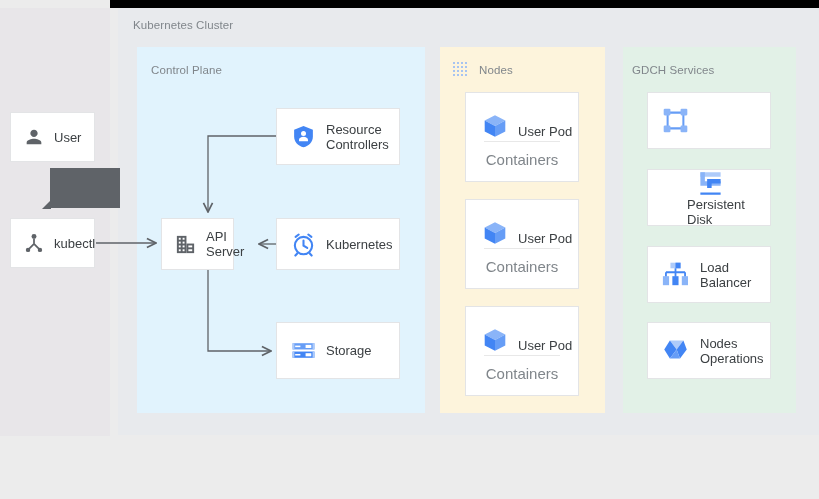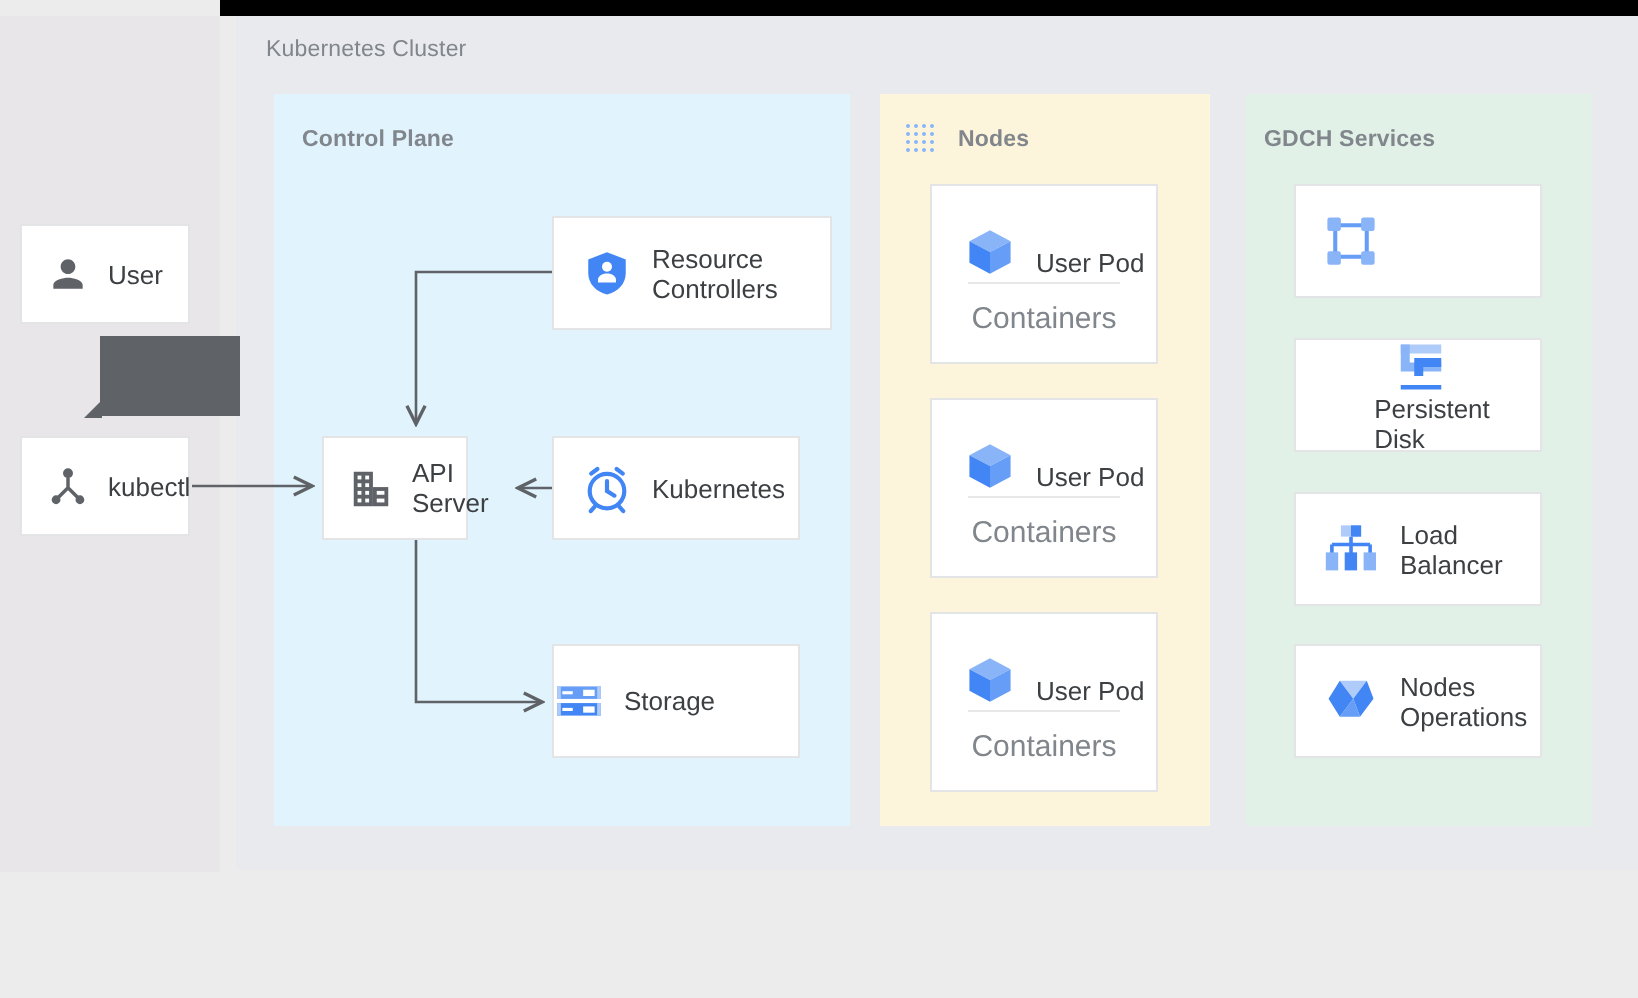--- a/index.html
+++ b/index.html
@@ -22,21 +22,21 @@
     background:#e8eaed;
   }
   .cluster-title{
     position:absolute;left:133px;top:19px;
     font-size:11.5px;color:#80868b;letter-spacing:.1px;
   }
 
   
   .group{position:absolute;}
   .group-title{
-    position:absolute;font-size:11.5px;color:#80868b;letter-spacing:.1px;font-weight:bold;
+    position:absolute;font-size:11.5px;color:#80868b;letter-spacing:.1px;
   }
   #grp-control{left:137px;top:47px;width:288px;height:366px;background:#e1f3fd;}
   #ttl-control{left:151px;top:64px;}
   #grp-nodes{left:440px;top:47px;width:165px;height:366px;background:#fdf4dc;}
   #ttl-nodes{left:479px;top:64px;}
   #grp-gdch{left:623px;top:47px;width:173px;height:366px;background:#e2f1e7;}
   #ttl-gdch{left:632px;top:64px;}
 
   
   .nodes-icon{
@@ -64,27 +64,27 @@
     position:absolute;left:50px;top:168px;width:70px;height:40px;
     background:#5f6368;
   }
   .tooltip:after{
     content:"";position:absolute;left:-8px;bottom:-1px;
     border-left:9px solid transparent;border-right:0 solid transparent;
     border-bottom:9px solid #5f6368;
   }
 
   
-  #card-rc{left:276px;top:108px;width:140px;height:57px;padding-left:14px;}
+  #card-rc{left:276px;top:108px;width:124px;height:57px;padding-left:14px;}
   #card-rc .ico{width:25px;height:25px;margin-right:10px;}
   #card-api{left:161px;top:218px;width:73px;height:52px;padding-left:12px;}
   #card-api .ico{width:23px;height:23px;margin-right:9px;}
   #card-sched{left:276px;top:218px;width:124px;height:52px;padding-left:14px;}
   #card-sched .ico{width:25px;height:25px;margin-right:10px;}
-  #card-storage{left:276px;top:322px;width:124px;height:57px;padding-left:0;}
+  #card-storage{left:276px;top:322px;width:124px;height:57px;padding-left:14px;}
   #card-storage .ico{width:25px;height:25px;margin-right:10px;}
 
   
   .pod{
     position:absolute;background:#fff;border:1px solid #e3e4e6;box-sizing:border-box;
   }
   .pod-head{display:flex;align-items:flex-end;height:46px;padding-left:16px;}
   .pod-head .ico{width:26px;height:26px;margin-right:10px;flex:0 0 auto;}
   .pod-head .lbl{font-size:13px;color:#3c4043;}
   .pod-div{height:1px;background:#e8e8e8;margin:2px 18px 0 18px;}

